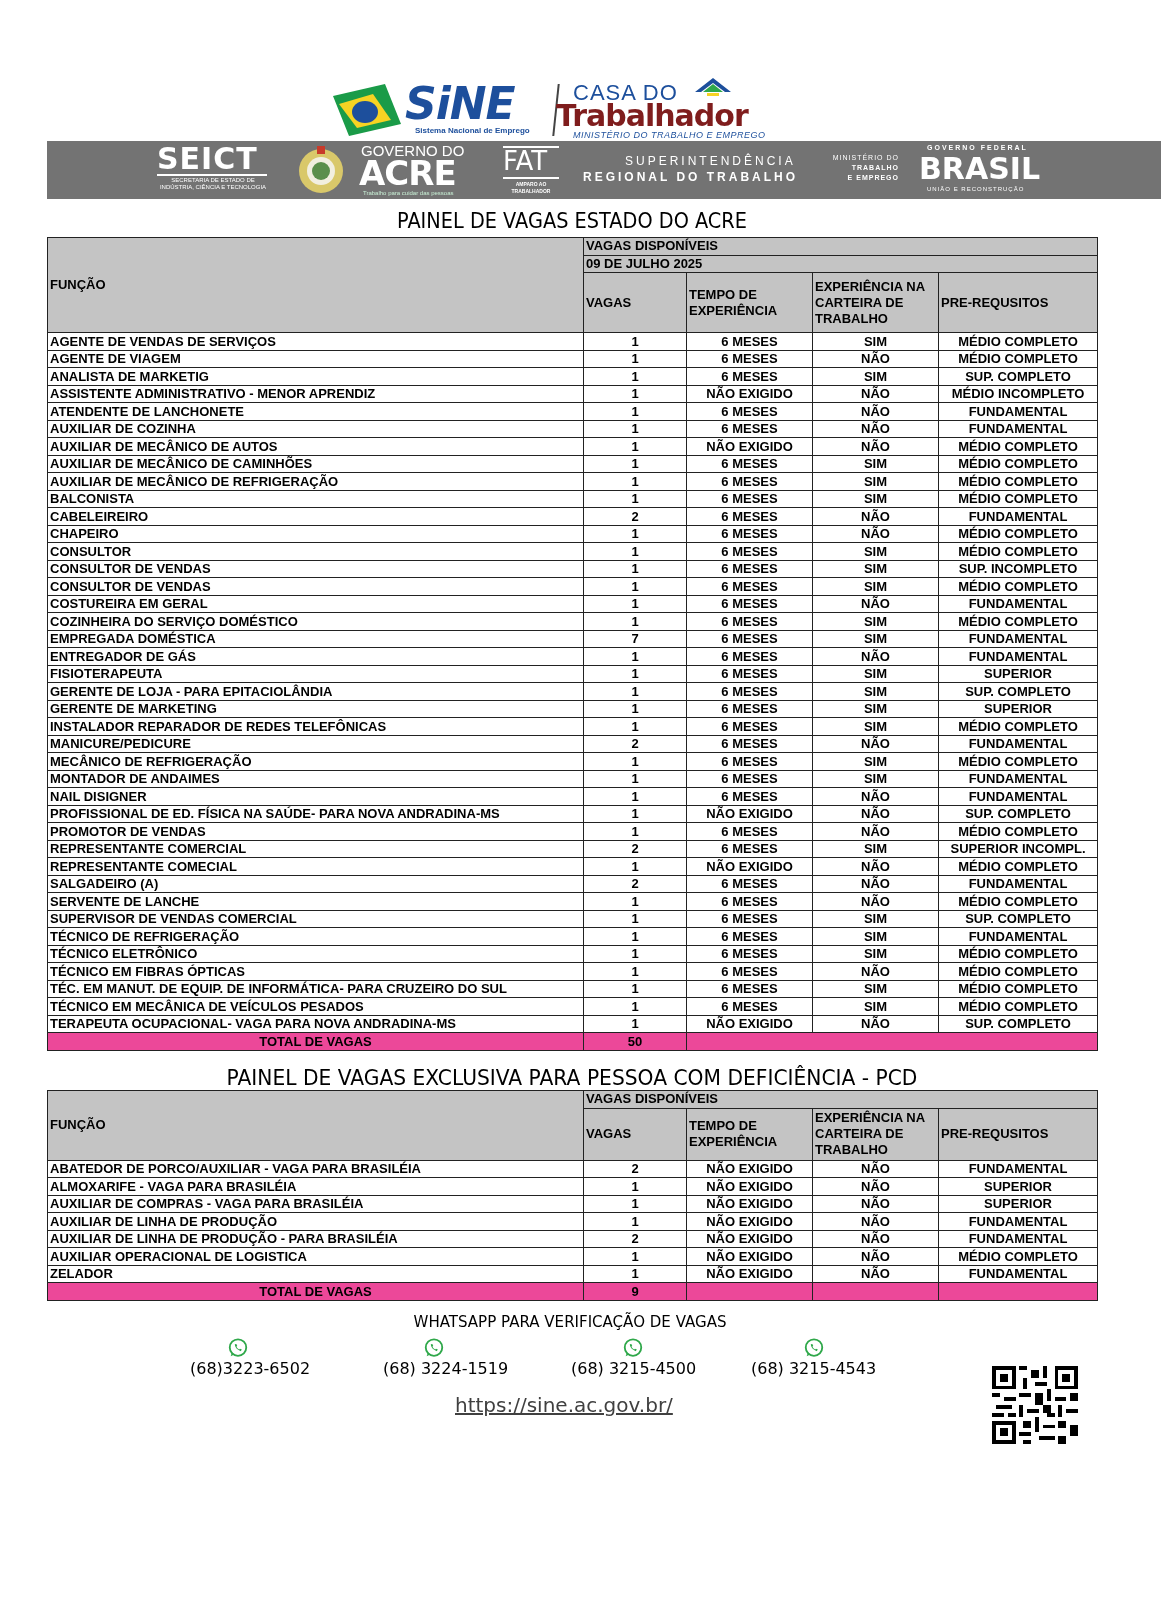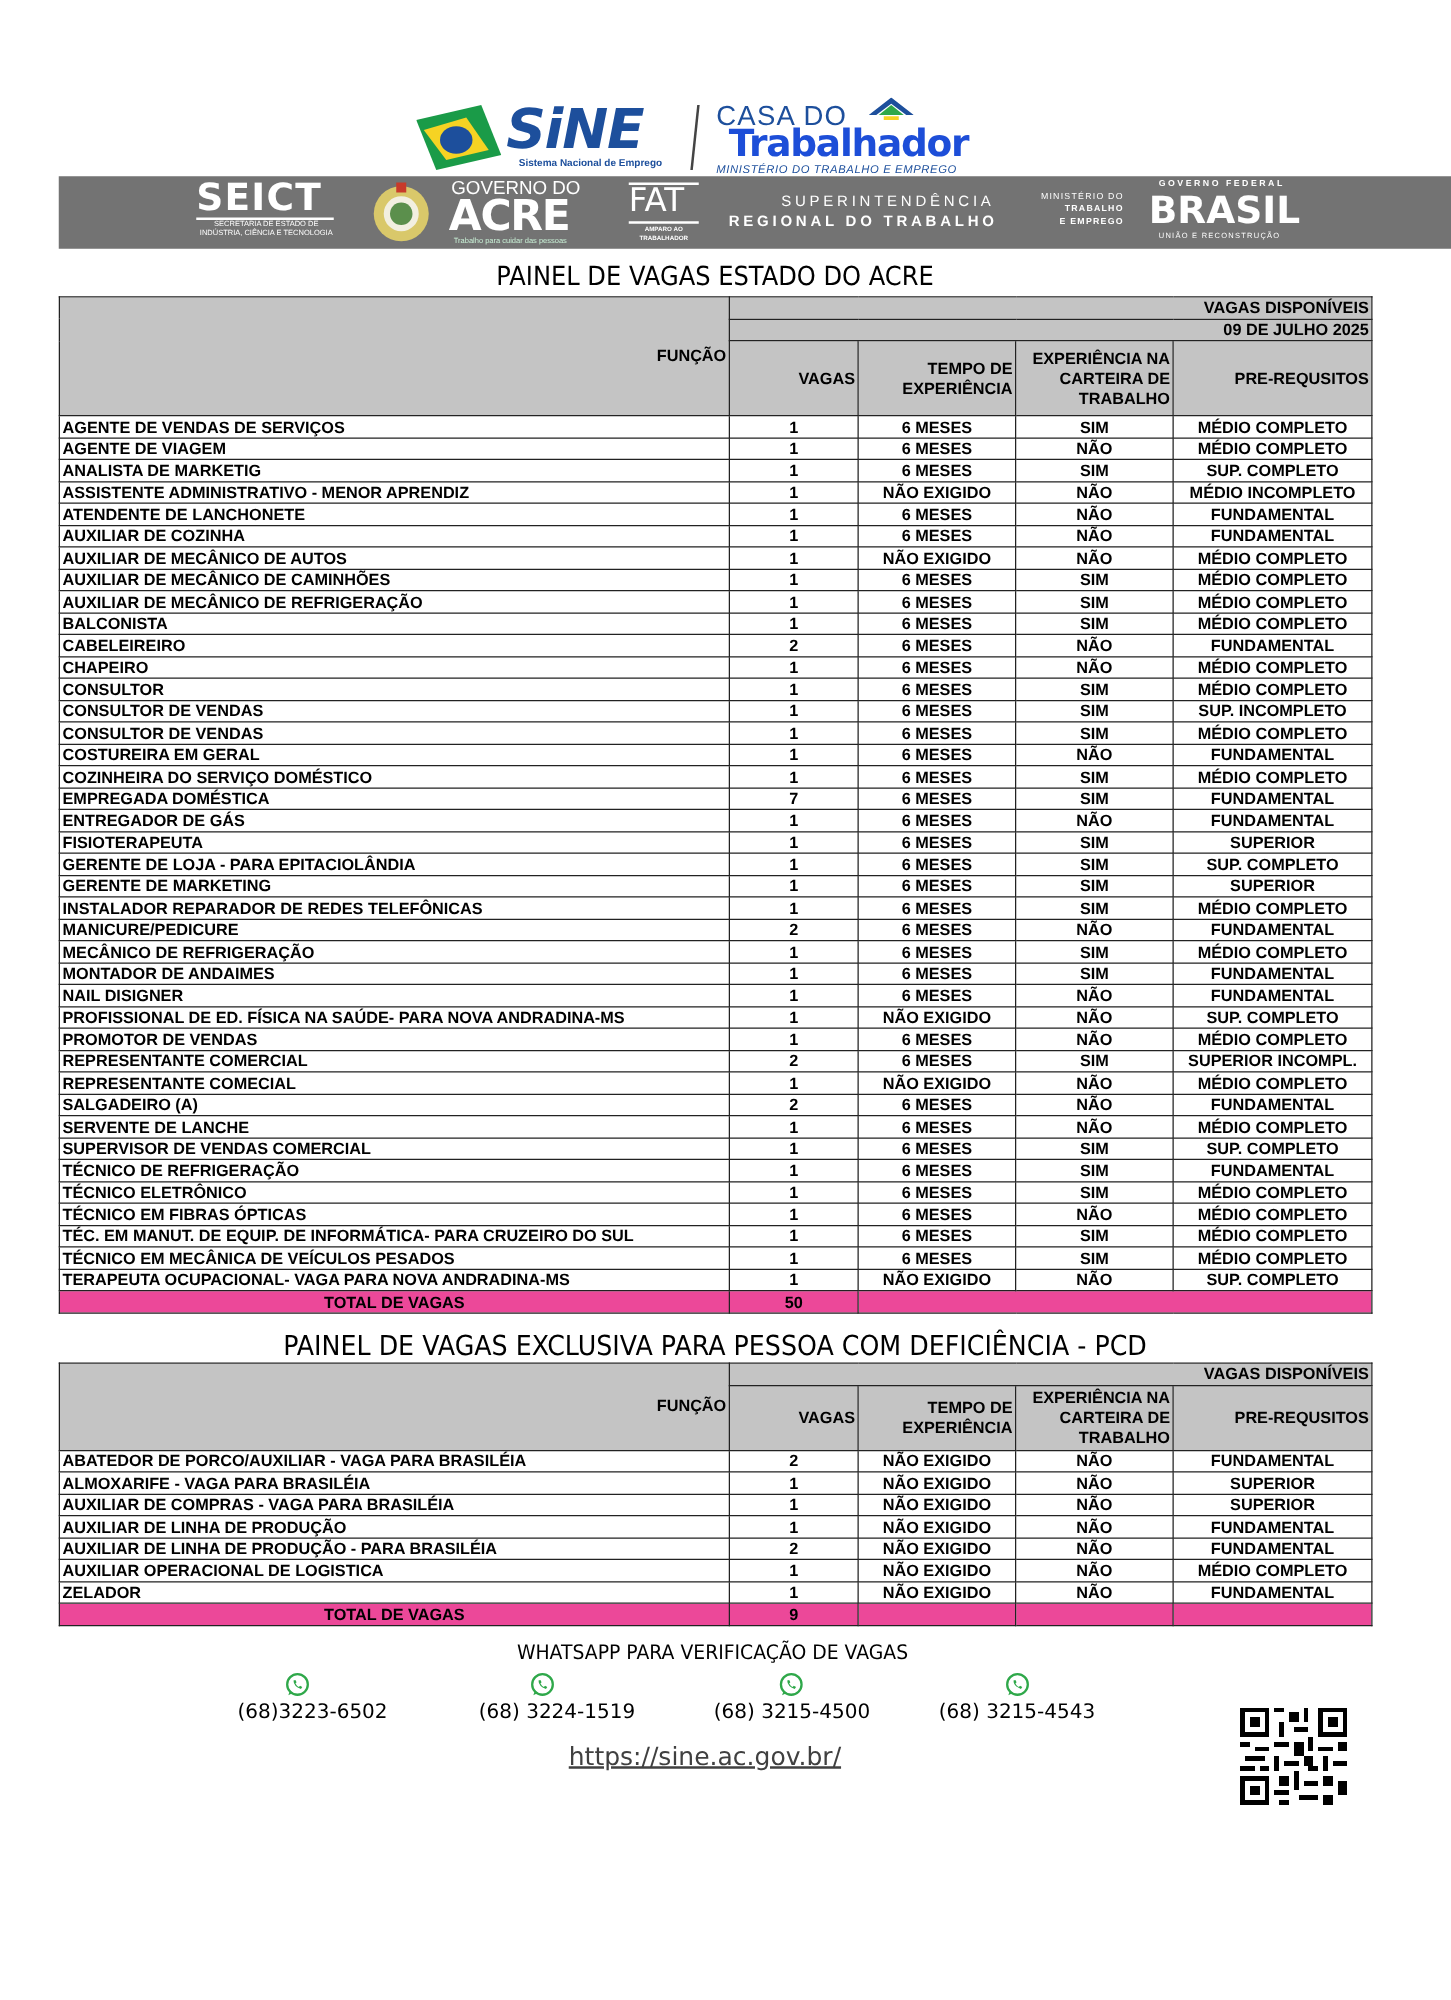--- a/index.html
+++ b/index.html
@@ -5,21 +5,21 @@
   html, body { margin: 0; padding: 0; background: #ffffff; }
   body { width: 1161px; height: 1600px; position: relative; overflow: hidden; font-family: "Liberation Sans", sans-serif; color: #000; }
 
   
   .logo-top { position: absolute; left: 333px; top: 76px; width: 460px; height: 64px; }
   .sine-flag { position: absolute; left: 0; top: 8px; width: 68px; height: 52px; }
   .sine-word { position: absolute; left: 72px; top: 2px; font-family: "DejaVu Sans", sans-serif; font-weight: bold; font-style: italic; font-size: 44px; color: #1d4f9c; letter-spacing: -1px; }
   .sine-sub { position: absolute; left: 82px; top: 50px; font-size: 8px; font-weight: bold; color: #1d4f9c; }
   .sep-line { position: absolute; left: 222px; top: 8px; width: 2px; height: 52px; background: #444; transform: skewX(-6deg); }
   .casa-do { position: absolute; left: 240px; top: 4px; font-size: 22px; color: #1d4f9c; letter-spacing: 1px; }
-  .trab { position: absolute; left: 250px; top: 22px; font-family: "DejaVu Sans", sans-serif; font-weight: bold; font-size: 30px; color: #1d4ed8; letter-spacing: -1px; text-align: center; }
+  .trab { position: absolute; left: 223px; top: 22px; font-family: "DejaVu Sans", sans-serif; font-weight: bold; font-size: 30px; color: #7f1d1d; letter-spacing: -1px; text-align: center; }
   .min-trab { position: absolute; left: 240px; top: 54px; font-size: 9px; font-style: italic; color: #1d4f9c; letter-spacing: 0.5px; }
   .roof { position: absolute; left: 362px; top: 2px; width: 36px; height: 20px; }
 
   .green-band { position: absolute; left: 47px; top: 141px; width: 1130px; height: 58px; background: #737373; color: #fff; }
   .seict { position: absolute; left: 110px; top: 0px; font-family: "DejaVu Sans", sans-serif; font-weight: bold; font-size: 30px; letter-spacing: 1px; }
   .seict-line { position: absolute; left: 110px; top: 33px; width: 110px; height: 2px; background: #fff; }
   .seict-sub { position: absolute; left: 110px; top: 36px; width: 112px; font-size: 6px; text-align: center; line-height: 7px; }
   .crest { position: absolute; left: 246px; top: 3px; width: 56px; height: 52px; }
   .gov-do { position: absolute; left: 314px; top: 1px; font-size: 15px; }
   .acre { position: absolute; left: 312px; top: 12px; font-family: "DejaVu Sans", sans-serif; font-weight: bold; font-size: 34px; letter-spacing: -1px; }
@@ -36,21 +36,21 @@
   .uniao { position: absolute; left: 880px; top: 45px; font-size: 6px; letter-spacing: 1px; }
 
   
   .panel-title { position: absolute; left: 47px; width: 1050px; text-align: center; font-family: "DejaVu Sans", sans-serif; font-size: 21px; letter-spacing: 0px; transform: scaleX(0.92); }
   .title-main { top: 209px; }
   .title-pcd { top: 1065px; font-size: 22px; }
 
   
   table.jobs { position: absolute; left: 47px; width: 1050px; border-collapse: collapse; table-layout: fixed; font-size: 13px; font-weight: bold; }
   table.jobs td, table.jobs th { border: 1.5px solid #222; padding: 0 2px; height: 16.5px; line-height: 15px; white-space: nowrap; overflow: hidden; }
-  table.jobs th { background: #c4c4c4; font-size: 13px; font-weight: bold; text-align: right; line-height: 16px; }
+  table.jobs th { background: #c4c4c4; font-size: 13px; font-weight: bold; text-align: left; line-height: 16px; }
   table.jobs td.c { text-align: center; }
   table.jobs td.l { text-align: left; }
   table.jobs tr.total td { background: #ec4899; }
   .t-main { top: 237px; }
   .t-pcd { top: 1090px; }
   col.fn { width: 536px; }
   col.vg { width: 103px; }
   col.tp { width: 126px; }
   col.ex { width: 126px; }
   col.pr { width: 159px; }

